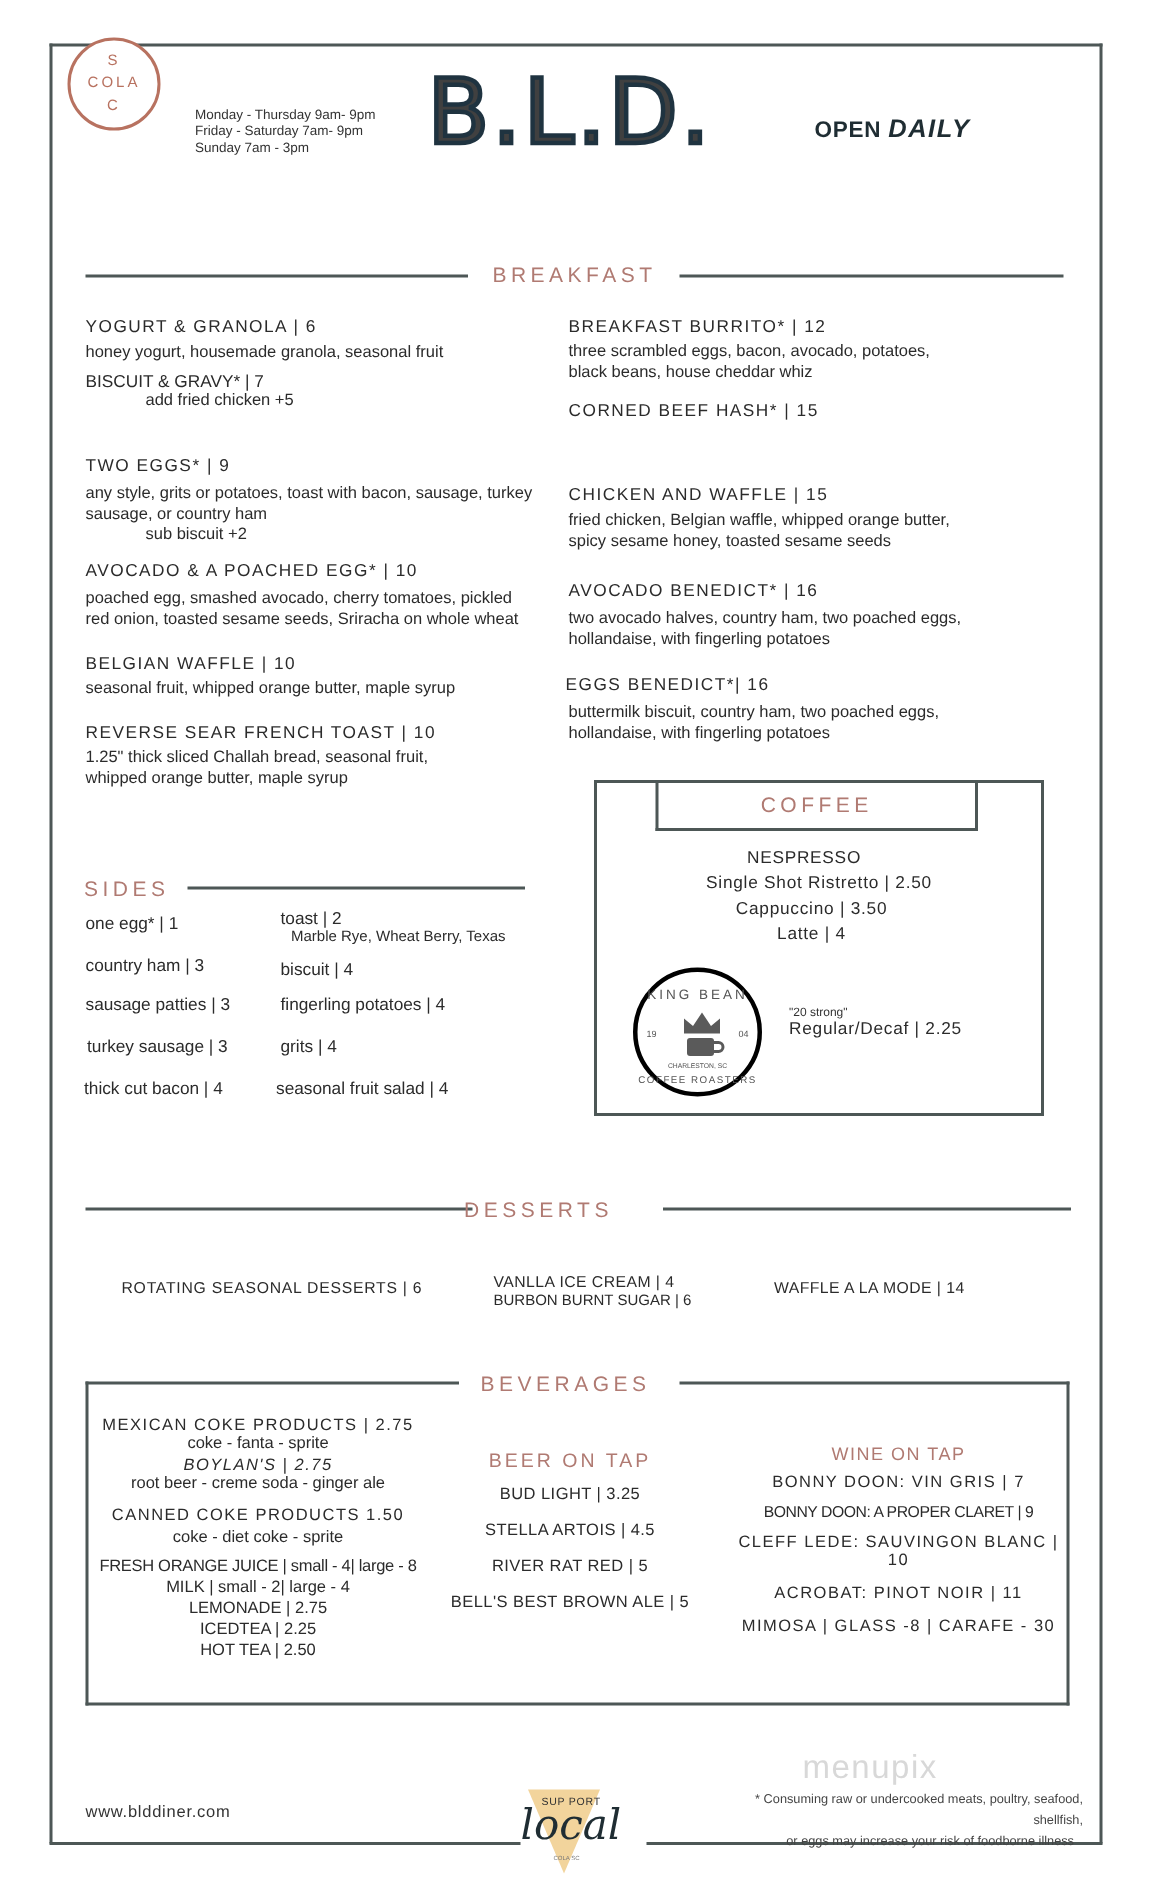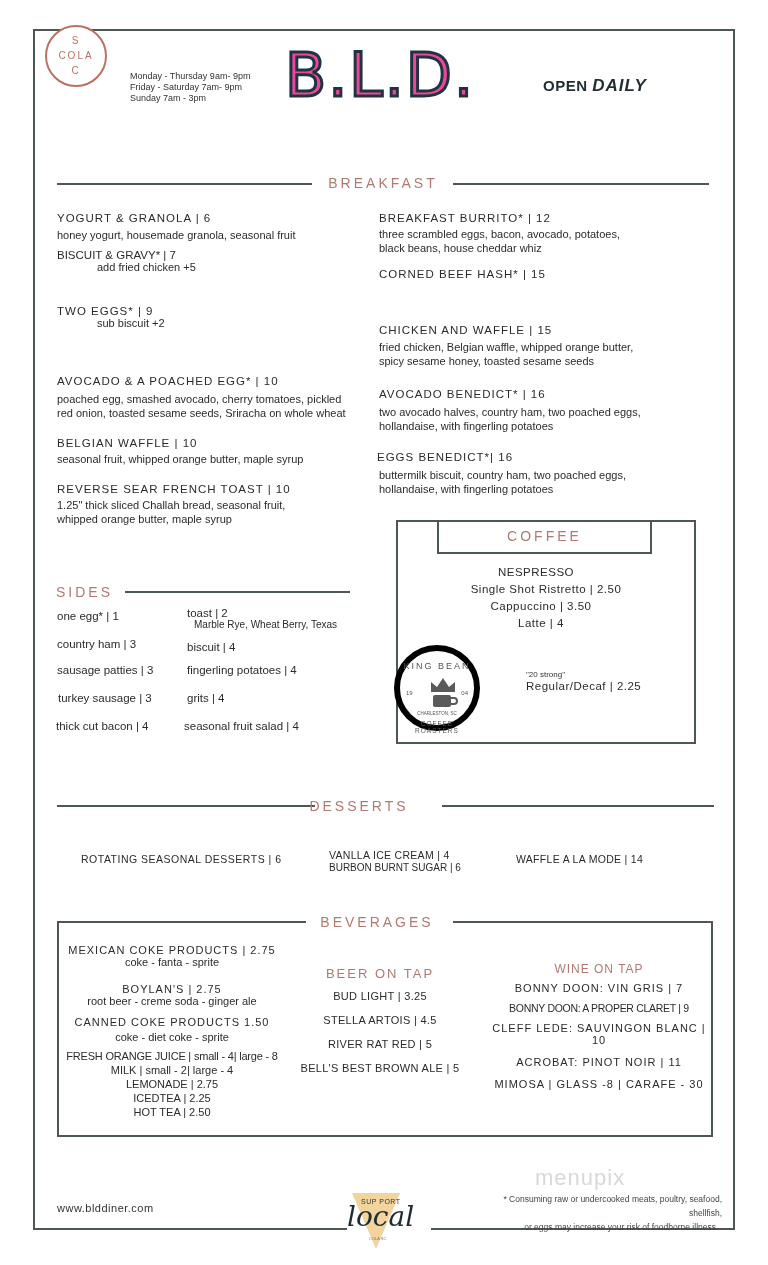--- a/index.html
+++ b/index.html
@@ -12,21 +12,21 @@
   .frame-bottom-right { position: absolute; left: 431px; top: 1228px; width: 304px; border-top: 2px solid #4d5756; }
 
   .abs { position: absolute; }
 
   
   .stamp { position: absolute; left: 45px; top: 25px; width: 62px; height: 62px; border: 2px solid #b87260; border-radius: 50%;
            color: #b87260; font-size: 10px; letter-spacing: 2px; text-align: center; background: #fff; }
   .stamp span { position: absolute; left: 0; right: 0; }
   .hours { left: 130px; top: 71px; font-size: 9px; line-height: 11px; color: #333; }
   .logo { left: 285px; top: 42px; font-family: "DejaVu Sans", sans-serif; font-size: 60px; letter-spacing: 2px;
-          color: #ec4899; -webkit-text-stroke: 3px #1f3340; font-weight: 400; line-height: 66px; }
+          color: #404040; -webkit-text-stroke: 3px #1f3340; font-weight: 400; line-height: 66px; }
   .open-daily { left: 543px; top: 76px; font-size: 15px; font-weight: 700; color: #1f2d33; letter-spacing: 0.5px; }
   .open-daily .daily { font-style: italic; font-size: 17px; letter-spacing: 1px; }
 
   
   .section-line { position: absolute; height: 2px; background: #4d5756; }
   .section-title { position: absolute; color: #b07a72; font-size: 14px; letter-spacing: 3px; text-align: center; }
 
   
   .item-name { font-size: 11.5px; letter-spacing: 1px; color: #2b2b2b; white-space: nowrap; }
   .item-desc { font-size: 11px; color: #2b2b2b; line-height: 14px; }
@@ -34,21 +34,21 @@
 
   .side { font-size: 11.5px; color: #2b2b2b; white-space: nowrap; }
   .side-sub { font-size: 10px; color: #2b2b2b; }
 
   
   .coffee-box { position: absolute; left: 396px; top: 520px; width: 300px; height: 224px; border: 2px solid #4d5756; }
   .coffee-title-box { position: absolute; left: 437px; top: 520px; width: 215px; height: 34px; border: 2px solid #4d5756; border-top: none;
                       color: #b07a72; font-size: 14px; letter-spacing: 3px; text-align: center; line-height: 32px; }
   .center-text { text-align: center; font-size: 11.5px; letter-spacing: 0.5px; color: #2b2b2b; }
 
-  .kb-logo { position: absolute; left: 394px; top: 645px; width: 86px; height: 86px; border: 6px solid #000000; border-radius: 50%; }
+  .kb-logo { position: absolute; left: 422px; top: 645px; width: 86px; height: 86px; border: 3px solid #000000; border-radius: 50%; }
 
   
   .bev-box { position: absolute; left: 57px; top: 921px; width: 656px; height: 216px; border: 2px solid #4d5756; border-top: none; }
   .bev-top-left { position: absolute; left: 57px; top: 921px; width: 249px; height: 2px; background: #4d5756; }
   .bev-top-right { position: absolute; left: 453px; top: 921px; width: 260px; height: 2px; background: #4d5756; }
 
   .bev-name { font-size: 11px; letter-spacing: 1px; color: #2b2b2b; }
   .bev-sub { font-size: 11px; color: #2b2b2b; }
   .bev-sub-title { color: #b07a72; font-size: 13px; letter-spacing: 2px; }
 
@@ -94,20 +94,21 @@
 <div class="abs" style="left:57px; top:212px; width:300px;">
   <div class="item-name">YOGURT &amp; GRANOLA | 6</div>
   <div class="item-desc" style="margin-top:4px;">honey yogurt, housemade granola, seasonal fruit</div>
 </div>
 <div class="abs" style="left:57px; top:249px; width:300px;">
   <div class="item-name" style="letter-spacing:0;">BISCUIT &amp; GRAVY* | 7</div>
   <div class="item-addon">add fried chicken +5</div>
 </div>
 <div class="abs" style="left:57px; top:305px; width:300px;">
   <div class="item-name">TWO EGGS*  |  9</div>
+  <div class="item-desc" style="margin-top:5px;">any style, grits or potatoes, toast with bacon, sausage, turkey sausage, or country ham</div>
   <div class="item-addon">sub biscuit +2</div>
 </div>
 <div class="abs" style="left:57px; top:375px; width:300px;">
   <div class="item-name">AVOCADO &amp; A POACHED EGG*  | 10</div>
   <div class="item-desc" style="margin-top:5px;">poached egg, smashed avocado, cherry tomatoes, pickled red onion, toasted sesame seeds, Sriracha on whole wheat</div>
 </div>
 <div class="abs" style="left:57px; top:437px; width:300px;">
   <div class="item-name">BELGIAN WAFFLE  | 10</div>
   <div class="item-desc" style="margin-top:3px;">seasonal fruit, whipped orange butter, maple syrup</div>
 </div>
@@ -188,21 +189,21 @@
 <div class="abs" style="left:516px; top:853px; font-size:10.5px; letter-spacing:0.3px;">WAFFLE A LA MODE | 14</div>
 
 <div class="bev-box"></div>
 <div class="bev-top-left"></div>
 <div class="section-title" style="left:318px; top:914px; width:118px;">BEVERAGES</div>
 <div class="bev-top-right"></div>
 
 <div class="abs" style="left:62px; top:944px; width:220px; text-align:center;">
   <div class="bev-name">MEXICAN COKE PRODUCTS | 2.75</div>
   <div class="bev-sub">coke - fanta - sprite</div>
-  <div class="bev-name" style="margin-top:15px;">BOYLAN'S  |  2.75</div>
+  <div class="bev-name" style="margin-top:3px;font-style:italic;">BOYLAN'S  |  2.75</div>
   <div class="bev-sub">root beer - creme soda - ginger ale</div>
   <div class="bev-name" style="margin-top:9px;">CANNED COKE PRODUCTS 1.50</div>
   <div class="bev-sub" style="margin-top:3px;">coke - diet coke - sprite</div>
   <div class="bev-sub" style="margin-top:7px; letter-spacing:-0.2px;">FRESH ORANGE JUICE | small - 4|  large - 8</div>
   <div class="bev-sub" style="margin-top:2px;">MILK | small - 2| large - 4</div>
   <div class="bev-sub" style="margin-top:2px;">LEMONADE | 2.75</div>
   <div class="bev-sub" style="margin-top:2px;">ICEDTEA | 2.25</div>
   <div class="bev-sub" style="margin-top:2px;">HOT TEA | 2.50</div>
 </div>
 

